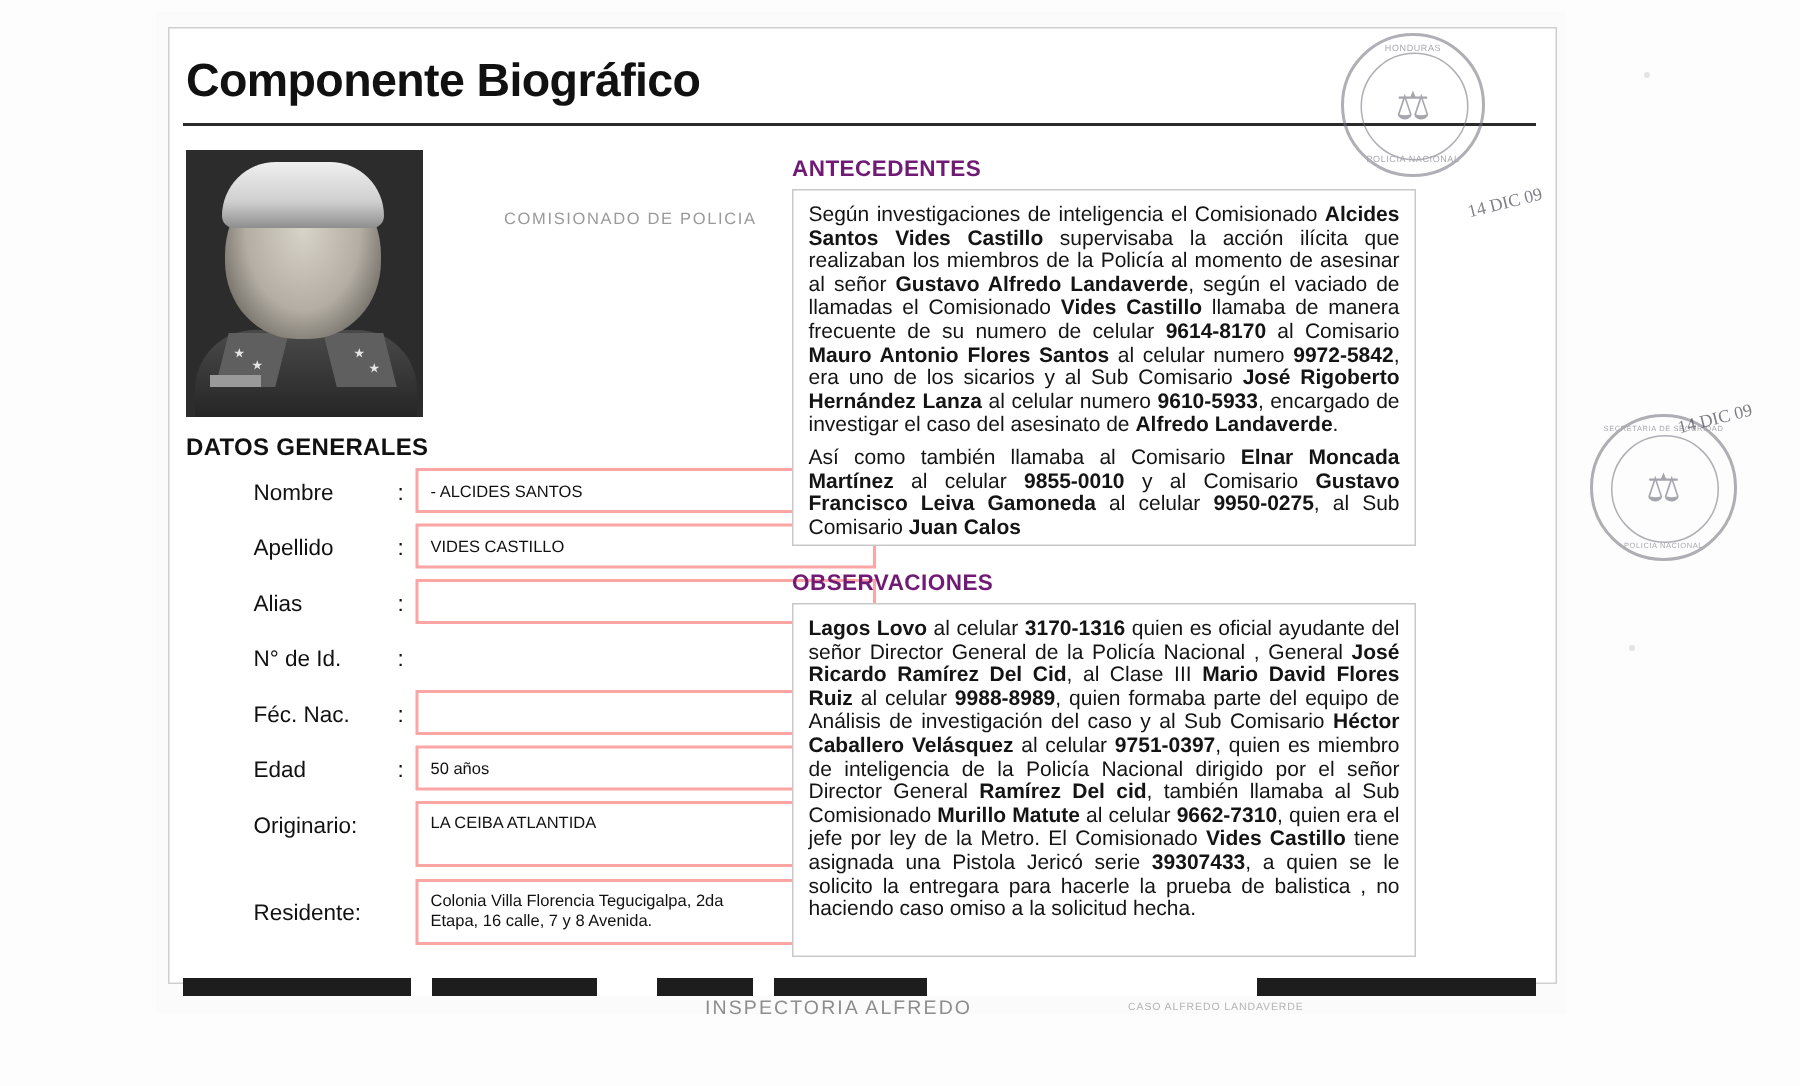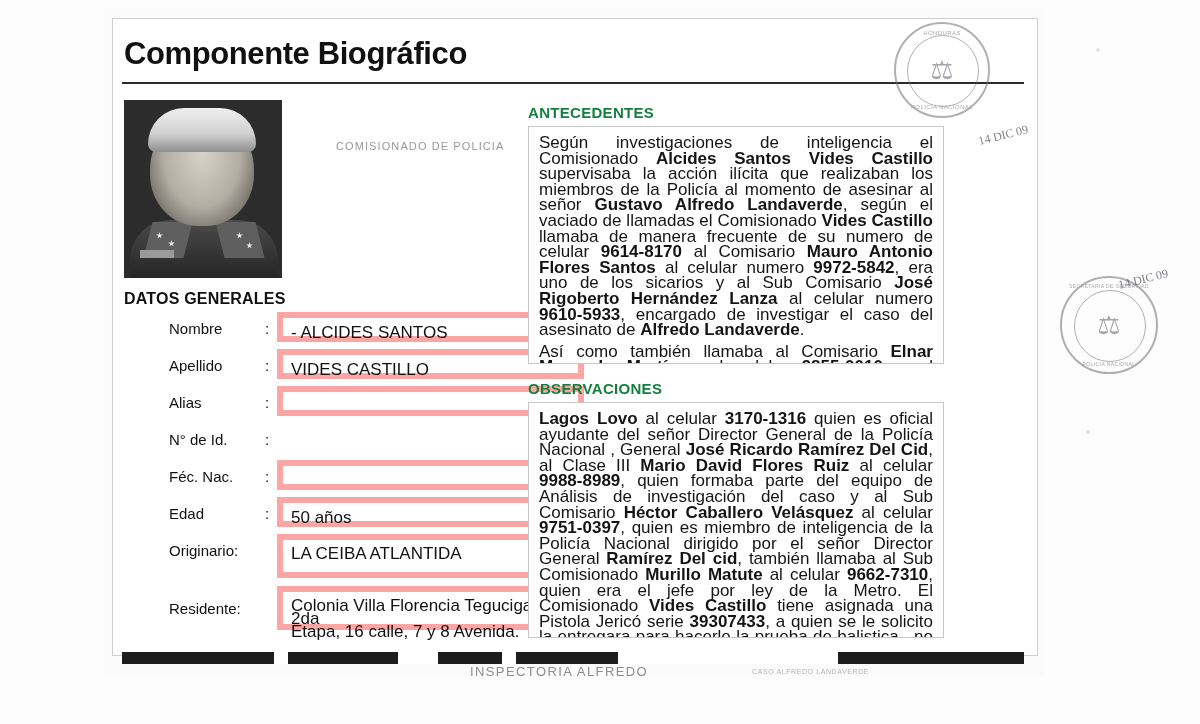--- a/index.html
+++ b/index.html
@@ -143,55 +143,55 @@
   .field-colon {
     position: absolute;
     left: 96px; top: 8px;
     font-size: 15px;
     color: #111;
   }
   .field-input {
     position: absolute;
     left: 108px; top: 0;
     width: 307px; height: 30px;
-    border: 6px solid #fca5a5;
+    border: 2px solid #fca5a5;
     background: #fff;
     box-sizing: border-box;
-    font-size: 17px;
+    font-size: 11px;
     color: #111;
     padding: 8px 0 0 8px;
     white-space: pre-line;
     line-height: 13px;
   }
   .field-input.tall {
     height: 44px;
     padding-top: 7px;
   }
   .field-row.tall { height: 52px; }
 
   
   .section-heading {
     position: absolute;
     font-size: 15px;
     font-weight: bold;
-    color: #15803d;
+    color: #701a75;
     letter-spacing: 0.3px;
   }
   #antecedentes-heading { left: 528px; top: 104px; }
   #observaciones-heading { left: 528px; top: 380px; }
 
   .text-box {
     position: absolute;
     left: 528px;
     width: 416px;
     border: 1px solid #c8c8c8;
     background: #fff;
     box-sizing: border-box;
     padding: 8px 10px 6px 10px;
-    font-size: 17px;
+    font-size: 14px;
     line-height: 15.6px;
     color: #141414;
     text-align: justify;
     overflow: hidden;
   }
   #antecedentes-box { top: 126px; height: 238px; }
   #observaciones-box { top: 402px; height: 236px; }
   .text-box b { font-weight: bold; }
 
   

